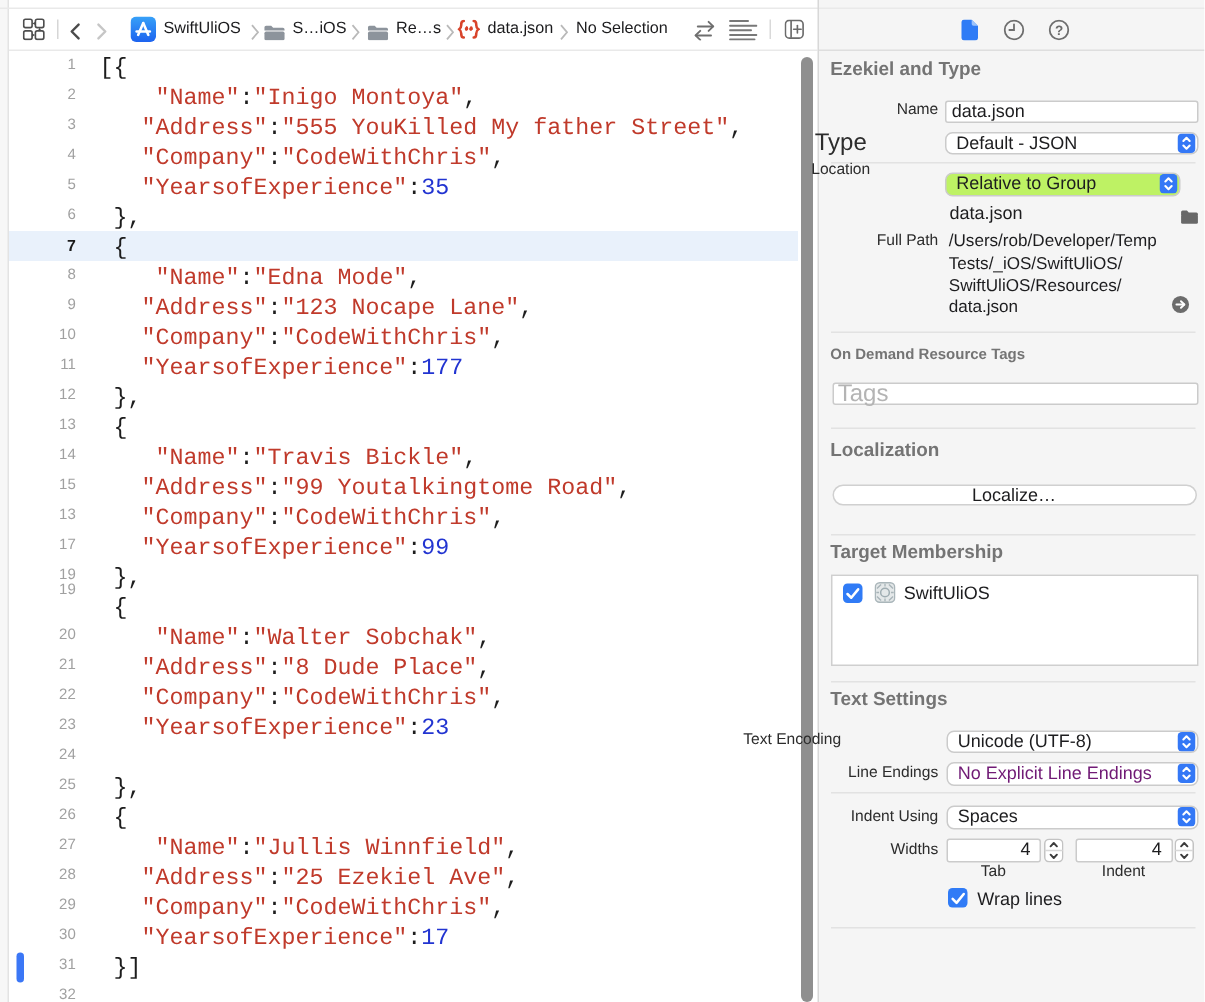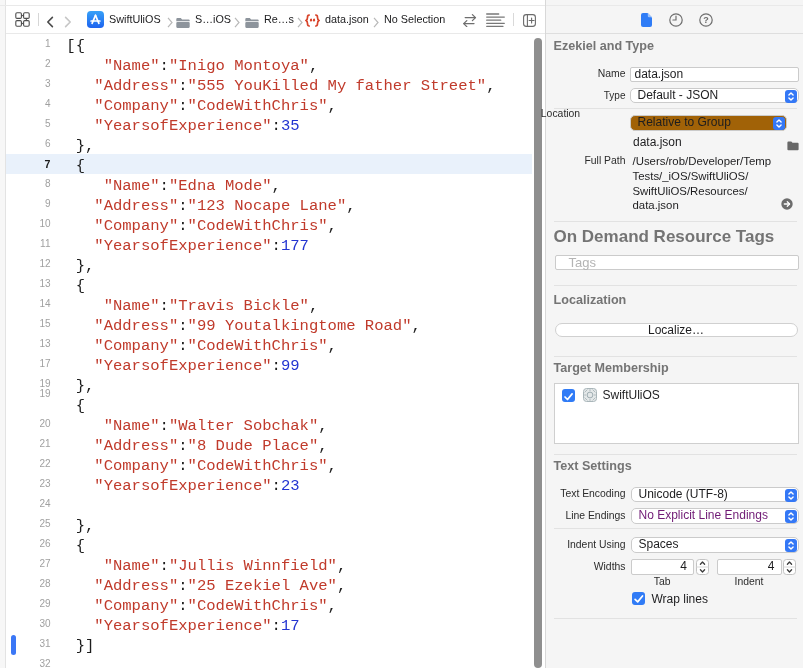--- a/index.html
+++ b/index.html
@@ -204,34 +204,34 @@
     </svg></div>
 <div style="position:absolute;left:698.5px;top:12.5px;width:14px;height:14px"><svg width="14" height="14" viewBox="0 0 14 14" style="">
       <circle cx="7" cy="7" r="6.2" fill="none" stroke="#6e6e6e" stroke-width="1.2"></circle>
       <text x="7" y="10.2" text-anchor="middle" font-family="Liberation Sans" font-size="9" font-weight="bold" fill="#6b6b6b">?</text>
     </svg></div>
 <div style="position:absolute;left:553.5px;top:37.5px;height:16px;line-height:16px;font-size:12.6px;font-weight:bold;color:#747474">Ezekiel and Type</div>
 <div style="position:absolute;left:495.5px;top:66.8px;width:130px;height:14px;line-height:14px;text-align:right;font-size:10.4px;color:#2c2c2c">Name</div>
 <div style="position:absolute;left:629.5px;top:66.5px;width:169.5px;height:15.5px;background:#fff;border:1px solid #cbcbcb;border-radius:2px;box-sizing:border-box;">
     <div style="position:absolute;left:4px;right:4px;top:0;height:13.5px;line-height:13.5px;font-size:12px;color:#1d1d1f;white-space:nowrap;">data.json</div>
   </div>
-<div style="position:absolute;left:495.5px;top:88.5px;width:130px;height:14px;line-height:14px;text-align:right;font-size:10px;color:#2c2c2c">Type</div>
+<div style="position:absolute;left:495.5px;top:88.5px;width:130px;height:14px;line-height:14px;text-align:center;font-size:16px;color:#2c2c2c">Type</div>
 <div style="position:absolute;left:629.5px;top:87.8px;width:169.5px;height:15.5px;background:#fff;border:1px solid #cbcbcb;border-radius:5px;box-sizing:border-box;">
     <div style="position:absolute;left:7px;top:0;height:13.5px;line-height:13.5px;font-size:12px;color:#1d1d1f;white-space:nowrap">Default - JSON</div>
     <div style="position:absolute;right:1px;top:0.25px;"><span class="bstep"><svg width="12" height="13" viewBox="0 0 12 13" style="">
           <rect x="0" y="0" width="12" height="13" rx="3" fill="#3478f6"></rect>
           <g fill="none" stroke="#fff" stroke-width="1.4" stroke-linecap="round" stroke-linejoin="round">
             <path d="M3.9 5 L6 2.9 L8.1 5"></path>
             <path d="M3.9 8 L6 10.1 L8.1 8"></path>
           </g>
         </svg></span></div>
   </div>
 <div style="position:absolute;left:553.5px;top:107.5px;width:243.5px;height:1px;background:#e2e2e2"></div>
 <div style="position:absolute;left:495.5px;top:107px;width:130px;height:14px;line-height:14px;text-align:center;font-size:10.4px;color:#2c2c2c">Location</div>
-<div style="position:absolute;left:629.5px;top:115.2px;width:157px;height:15.5px;background:#a16207;border:1px solid #cbcbcb;border-radius:5px;box-sizing:border-box;">
+<div style="position:absolute;left:629.5px;top:115.2px;width:157px;height:15.5px;background:#bef264;border:1px solid #cbcbcb;border-radius:5px;box-sizing:border-box;">
     <div style="position:absolute;left:7px;top:0;height:13.5px;line-height:13.5px;font-size:12px;color:#1d1d1f;white-space:nowrap">Relative to Group</div>
     <div style="position:absolute;right:1px;top:0.25px;"><span class="bstep"><svg width="12" height="13" viewBox="0 0 12 13" style="">
           <rect x="0" y="0" width="12" height="13" rx="3" fill="#3478f6"></rect>
           <g fill="none" stroke="#fff" stroke-width="1.4" stroke-linecap="round" stroke-linejoin="round">
             <path d="M3.9 5 L6 2.9 L8.1 5"></path>
             <path d="M3.9 8 L6 10.1 L8.1 8"></path>
           </g>
         </svg></span></div>
   </div>
 <div style="position:absolute;left:633px;top:135px;height:14px;line-height:14px;font-size:12px;color:#1d1d1f">data.json</div>
@@ -242,23 +242,23 @@
 <div style="position:absolute;left:495.5px;top:154.3px;width:130px;height:14px;line-height:14px;text-align:right;font-size:10.4px;color:#2c2c2c">Full Path</div>
 <div style="position:absolute;left:632.5px;top:154px;width:160px;font-size:11.4px;line-height:14.75px;color:#1d1d1f">/Users/rob/Developer/Temp<br>Tests/_iOS/SwiftUliOS/<br>SwiftUliOS/Resources/<br>data.json</div>
 <div style="position:absolute;left:780.5px;top:196px;width:12px;height:12px"><svg width="12" height="12" viewBox="0 0 12 12" style="">
       <circle cx="6" cy="6" r="5.7" fill="#6c6c6c"></circle>
       <g stroke="#fff" stroke-width="1.3" stroke-linecap="round" stroke-linejoin="round" fill="none">
         <path d="M3.3 6 L8.4 6"></path>
         <path d="M6.3 3.8 L8.6 6 L6.3 8.2"></path>
       </g>
     </svg></div>
 <div style="position:absolute;left:553.5px;top:220.8px;width:243.5px;height:1px;background:#e2e2e2"></div>
-<div style="position:absolute;left:553.5px;top:228.5px;height:16px;line-height:16px;font-size:17px;font-weight:bold;color:#747474">On Demand Resource Tags</div>
+<div style="position:absolute;left:553.5px;top:228.5px;height:16px;line-height:16px;font-size:10px;font-weight:bold;color:#747474">On Demand Resource Tags</div>
 <div style="position:absolute;left:554.5px;top:254.5px;width:244.5px;height:15.5px;background:#fff;border:1px solid #cbcbcb;border-radius:2px;box-sizing:border-box;">
-    <div style="position:absolute;left:13px;right:4px;top:0;height:13.5px;line-height:13.5px;font-size:13px;color:#b4b4b4;white-space:nowrap;">Tags</div>
+    <div style="position:absolute;left:3px;right:4px;top:0;height:13.5px;line-height:13.5px;font-size:16px;color:#b4b4b4;white-space:nowrap;">Tags</div>
   </div>
 <div style="position:absolute;left:553.5px;top:285px;width:243.5px;height:1px;background:#e2e2e2"></div>
 <div style="position:absolute;left:553.5px;top:291.5px;height:16px;line-height:16px;font-size:12.6px;font-weight:bold;color:#747474">Localization</div>
 <div style="position:absolute;left:554.5px;top:322.5px;width:243px;height:14.5px;background:#fff;border:1px solid #d0d0d0;border-radius:7.5px;box-sizing:border-box;text-align:center;font-size:12px;color:#1d1d1f;line-height:12.5px">Localize…</div>
 <div style="position:absolute;left:553.5px;top:356.4px;width:243.5px;height:1px;background:#e2e2e2"></div>
 <div style="position:absolute;left:553.5px;top:359.5px;height:16px;line-height:16px;font-size:12.6px;font-weight:bold;color:#747474">Target Membership</div>
 <div style="position:absolute;left:553.5px;top:383px;width:245px;height:61px;background:#fff;border:1px solid #cfcfcf;box-sizing:border-box"></div>
 <div style="position:absolute;left:562px;top:388.5px;width:13px;height:13px;border-radius:3px;background:#307bf6"><svg width="13" height="13" viewBox="0 0 13 13" style="">
       <path d="M3.0 7.0 L5.5 9.5 L10.1 3.9" fill="none" stroke="#fff" stroke-width="1.7" stroke-linecap="round" stroke-linejoin="round"></path>
     </svg></div>
@@ -272,21 +272,21 @@
         <path d="M9.6 12.4 L12.4 9.6"></path>
         <path d="M1.2 7 L3 7"></path>
         <path d="M11 7 L12.8 7"></path>
         <path d="M7 1.2 L7 3"></path>
         <path d="M7 11 L7 12.8"></path>
       </g>
     </svg></div>
 <div style="position:absolute;left:602.5px;top:388px;height:14px;line-height:14px;font-size:12px;color:#1d1d1f">SwiftUliOS</div>
 <div style="position:absolute;left:553.5px;top:453.5px;width:243.5px;height:1px;background:#e2e2e2"></div>
 <div style="position:absolute;left:553.5px;top:457.5px;height:16px;line-height:16px;font-size:12.6px;font-weight:bold;color:#747474">Text Settings</div>
-<div style="position:absolute;left:495.5px;top:487.2px;width:130px;height:14px;line-height:14px;text-align:right;font-size:10.4px;color:#2c2c2c">Text Encoding</div>
+<div style="position:absolute;left:495.5px;top:487.2px;width:130px;height:14px;line-height:14px;font-size:10.4px;color:#2c2c2c">Text Encoding</div>
 <div style="position:absolute;left:630.5px;top:486.5px;width:168.5px;height:15.5px;background:#fff;border:1px solid #cbcbcb;border-radius:5px;box-sizing:border-box;">
     <div style="position:absolute;left:7px;top:0;height:13.5px;line-height:13.5px;font-size:12px;color:#1d1d1f;white-space:nowrap">Unicode (UTF-8)</div>
     <div style="position:absolute;right:1px;top:0.25px;"><span class="bstep"><svg width="12" height="13" viewBox="0 0 12 13" style="">
           <rect x="0" y="0" width="12" height="13" rx="3" fill="#3478f6"></rect>
           <g fill="none" stroke="#fff" stroke-width="1.4" stroke-linecap="round" stroke-linejoin="round">
             <path d="M3.9 5 L6 2.9 L8.1 5"></path>
             <path d="M3.9 8 L6 10.1 L8.1 8"></path>
           </g>
         </svg></span></div>
   </div>

